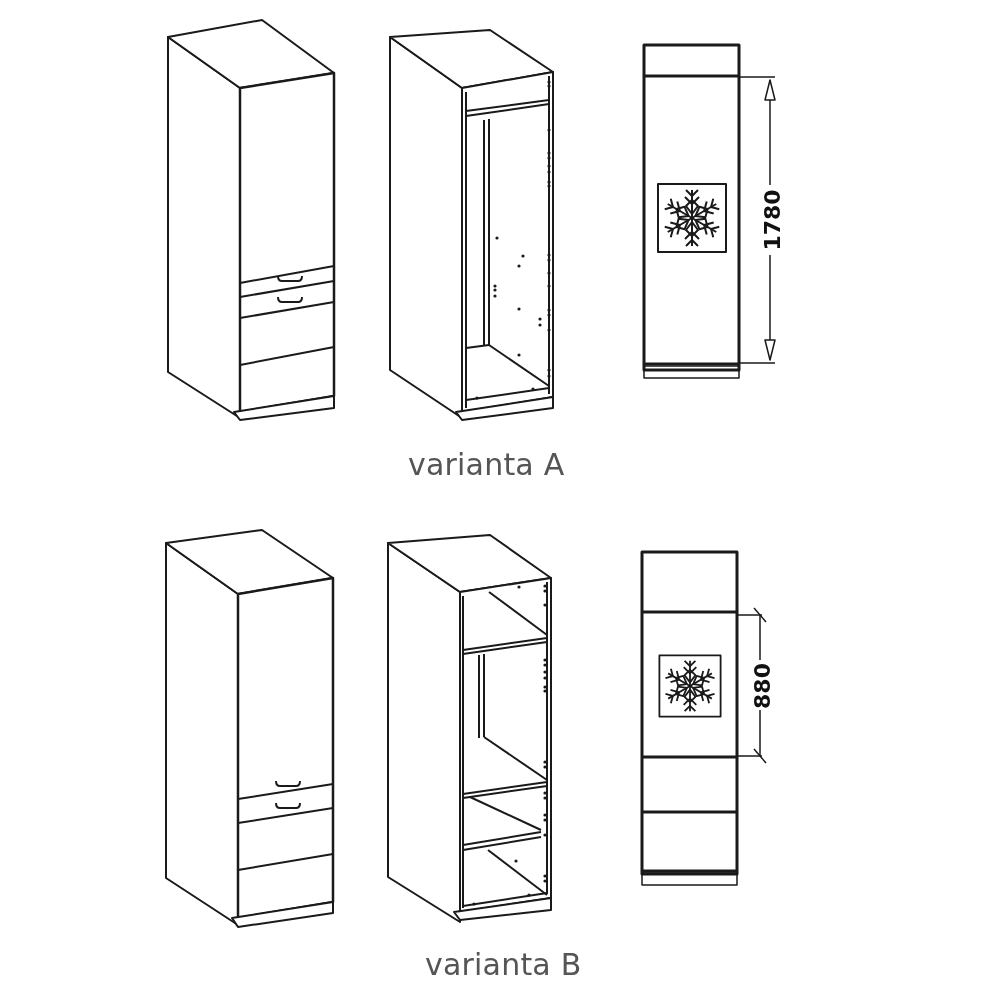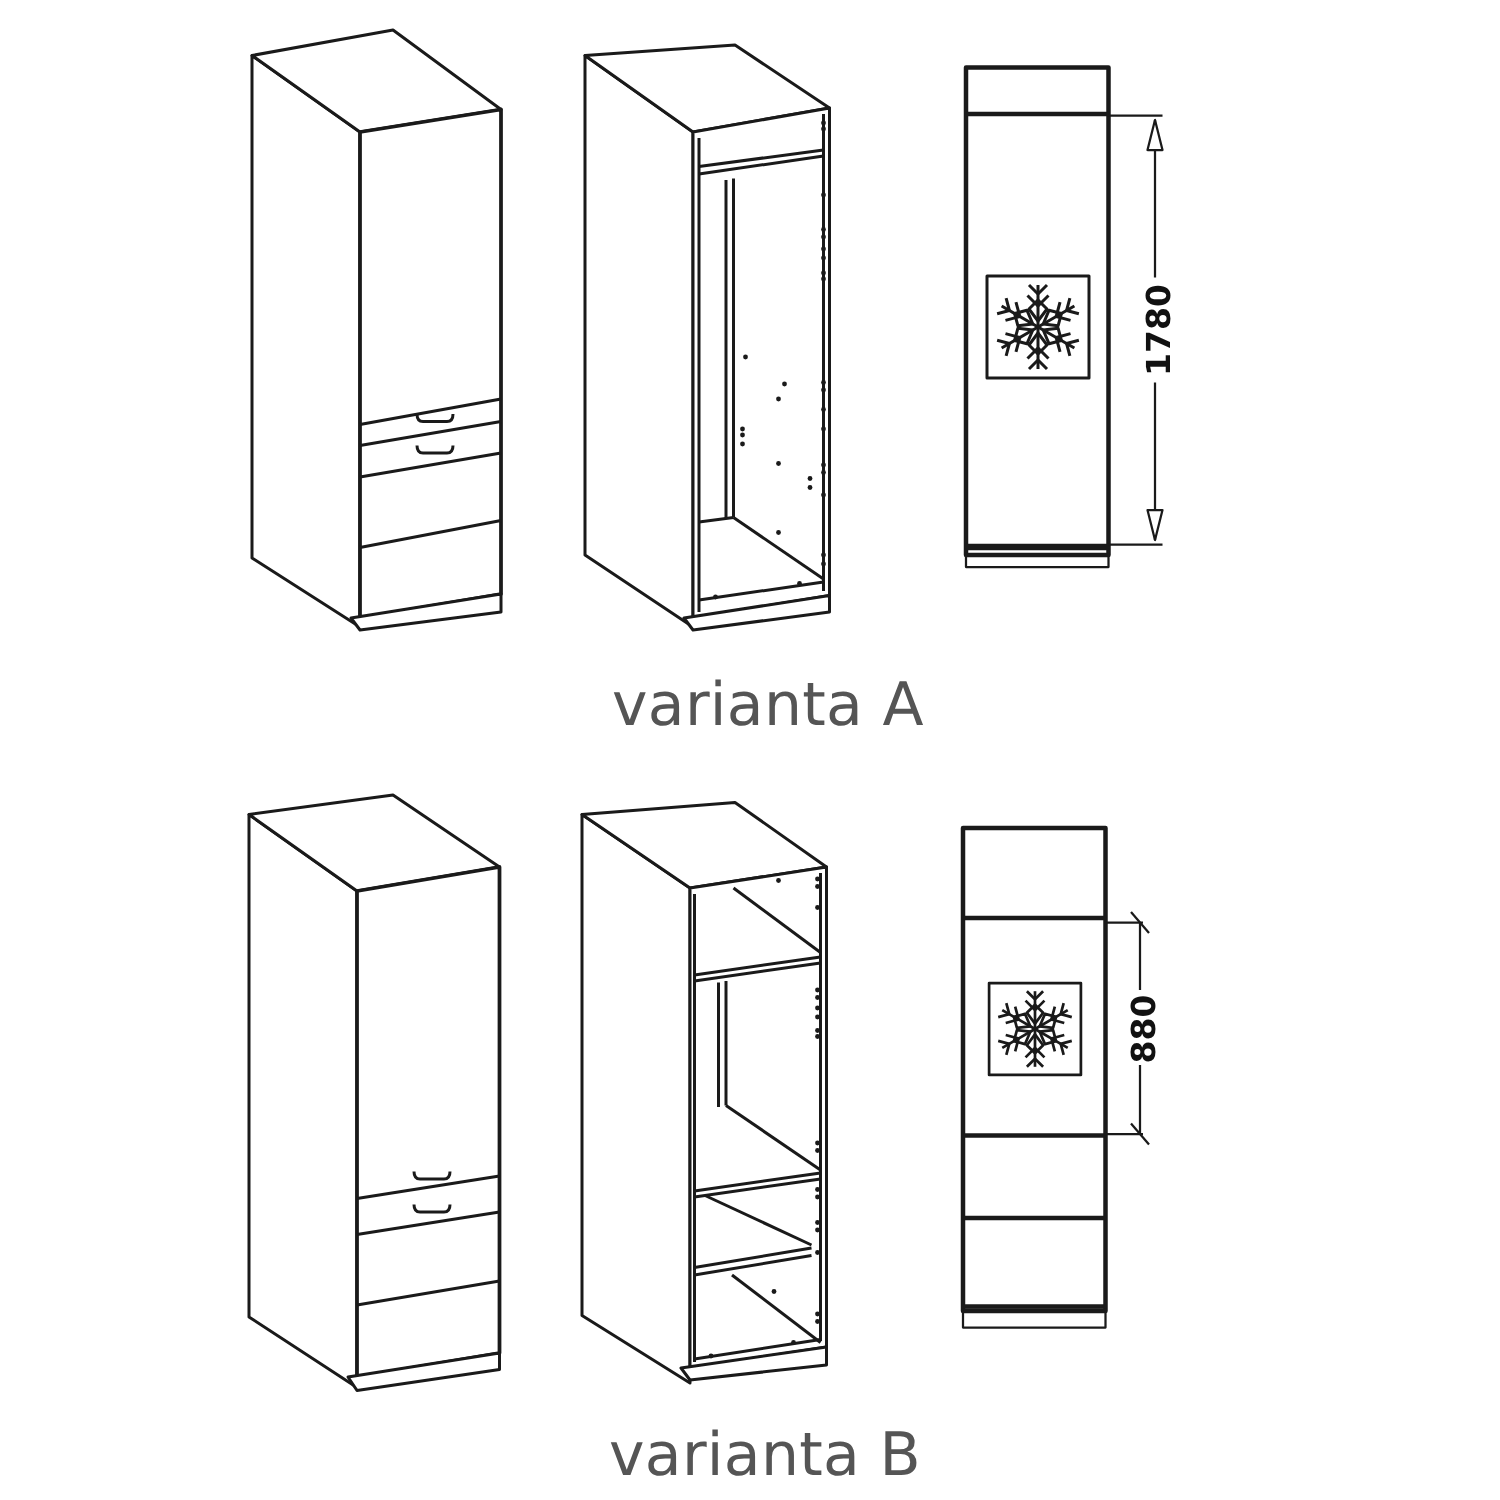--- a/index.html
+++ b/index.html
@@ -1,18 +1,18 @@
 <!DOCTYPE html>
 <html><head>
 <meta charset="utf-8">
 <style>
   html, body { margin: 0; padding: 0; background: #ffffff; }
   body { width: 1000px; height: 1000px; position: relative; overflow: hidden; font-family: "Liberation Sans", sans-serif; }
   svg.drawing { position: absolute; left: 0; top: 0; }
-  .caption { position: absolute; font-family: "DejaVu Sans", sans-serif; font-size: 40px; color: #555555; letter-spacing: 0.2px; }
+  .caption { position: absolute; font-family: "DejaVu Sans", sans-serif; font-size: 30px; color: #555555; letter-spacing: 0.2px; }
   .dim-label { font-family: "DejaVu Sans", sans-serif; font-size: 22px; font-weight: bold; fill: #111111; }
 </style>
 </head>
 <body>
 
 <svg class="drawing" width="1000" height="1000" viewBox="0 0 1000 1000" xmlns="http://www.w3.org/2000/svg">
   <defs>
     <g id="snowflake">
       <rect x="-34" y="-34" width="68" height="68" fill="#fff" stroke="#1a1a1a" stroke-width="2"></rect>
       <g fill="none" stroke="#1a1a1a" stroke-width="2">
@@ -179,13 +179,13 @@
     <line x1="737" y1="756" x2="762" y2="756" stroke-width="1.5"></line>
     <line x1="760" y1="615" x2="760" y2="660" stroke-width="1.5"></line>
     <line x1="760" y1="710" x2="760" y2="756" stroke-width="1.5"></line>
     <line x1="754" y1="608" x2="766" y2="622" stroke-width="1.5"></line>
     <line x1="754" y1="749" x2="766" y2="763" stroke-width="1.5"></line>
   </g>
   <text class="dim-label" x="0" y="0" transform="translate(770,686) rotate(-90)" text-anchor="middle">880</text>
 </svg>
 
 <div class="caption" style="left:408px; top:447px;">varianta A</div>
-<div class="caption" style="left:406px; top:947px;">varianta B</div>
+<div class="caption" style="left:425px; top:947px;">varianta B</div>
 
 </body></html>

